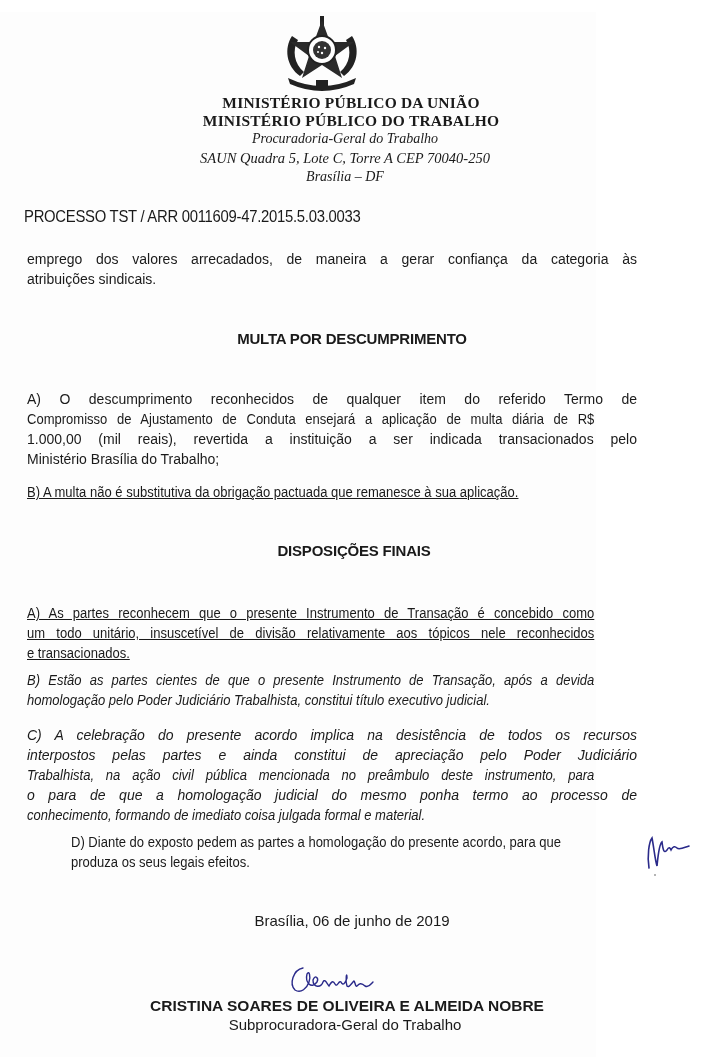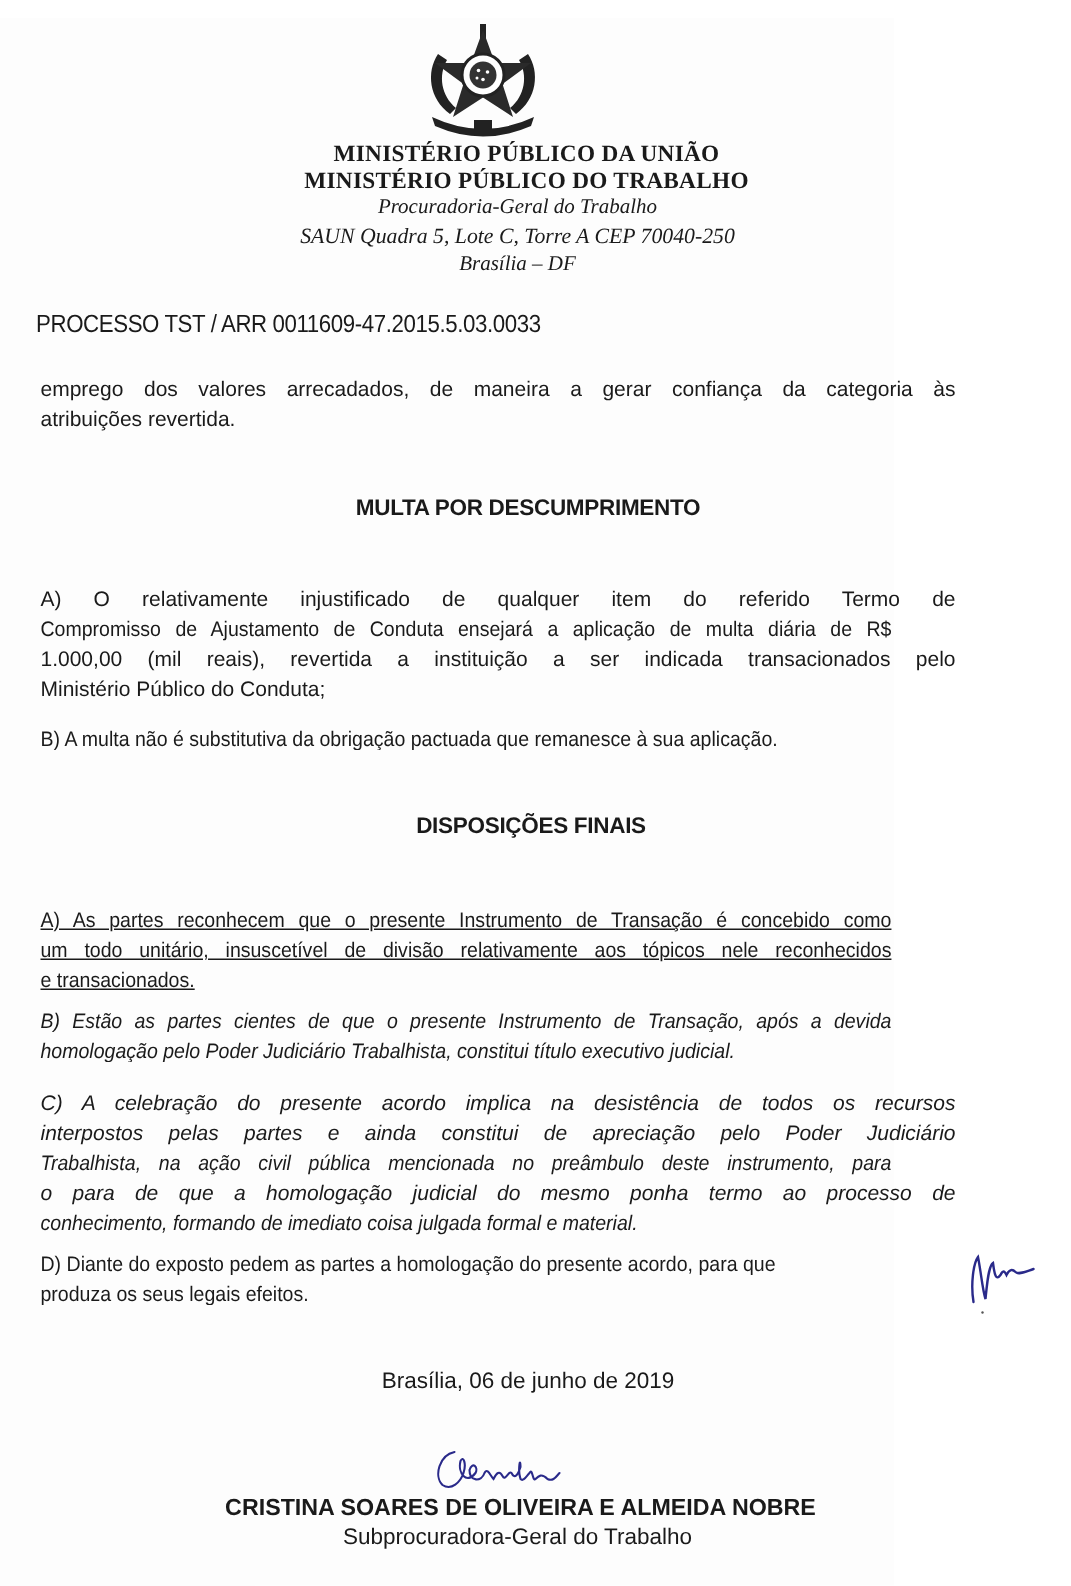--- a/index.html
+++ b/index.html
@@ -16,25 +16,25 @@
     .processo { position: absolute; left: 24px; top: 195px; font-size: 16.5px; transform: scaleX(0.9); transform-origin: left; letter-spacing: -0.3px; }
     .para { position: absolute; left: 27px; width: 610px; font-size: 14px; line-height: 20px; text-align: justify; }
     .para .ln { display: block; text-align: justify; text-align-last: justify; white-space: nowrap; }
     .para .ln.last { text-align-last: left; }
     .cond { transform: scaleX(0.93); transform-origin: left; }
     .p-intro { top: 237px; }
     .heading { position: absolute; left: 0; width: 714px; text-align: center; font-size: 15px; font-weight: bold; letter-spacing: -0.2px; }
     .h-multa { top: 318px; left: -5px; }
     .h-disp { top: 530px; left: -3px; }
     .p-ma { top: 377px; }
-    .p-mb { top: 470px; }
+    .p-mb { top: 470px; text-decoration: underline; }
     .p-da { top: 591px; text-decoration: underline; }
     .p-db { top: 658px; font-style: italic; }
     .p-dc { top: 713px; font-style: italic; }
-    .p-dd { top: 820px; }
+    .p-dd { top: 820px; margin-left: 44px; }
     .initials { position: absolute; left: 643px; top: 818px; width: 50px; height: 48px; }
     .date { position: absolute; left: 0; width: 714px; top: 900px; text-align: center; font-size: 15px; left: -5px; }
     .signature { position: absolute; left: 285px; top: 948px; width: 100px; height: 38px; }
     .signer { position: absolute; left: 0; width: 714px; top: 985px; text-align: center; font-size: 15.5px; font-weight: bold; left: -10px; }
     .role { position: absolute; left: 0; width: 714px; top: 1004px; text-align: center; font-size: 15px; left: -12px; }
   </style>
 </head>
 <body>
 
 <div class="page">
@@ -61,30 +61,30 @@
   <div class="hdr hdr-1">MINISTÉRIO PÚBLICO DA UNIÃO</div>
   <div class="hdr hdr-2">MINISTÉRIO PÚBLICO DO TRABALHO</div>
   <div class="hdr hdr-3">Procuradoria-Geral do Trabalho</div>
   <div class="hdr hdr-4">SAUN Quadra 5, Lote C, Torre A CEP 70040-250</div>
   <div class="hdr hdr-5">Brasília – DF</div>
 
   <div class="processo sans">PROCESSO TST / ARR 0011609-47.2015.5.03.0033</div>
 
   <div class="para sans p-intro">
     <span class="ln">emprego dos valores arrecadados, de maneira a gerar confiança da categoria às</span>
-    <span class="ln last">atribuições revertida.</span>
+    <span class="ln last">atribuições sindicais.</span>
   </div>
 
   <div class="heading sans h-multa">MULTA POR DESCUMPRIMENTO</div>
 
   <div class="para sans p-ma">
-    <span class="ln">A) O relativamente injustificado de qualquer item do referido Termo de</span>
+    <span class="ln">A) O descumprimento reconhecidos de qualquer item do referido Termo de</span>
     <span class="ln cond">Compromisso de Ajustamento de Conduta ensejará a aplicação de multa diária de R$</span>
     <span class="ln">1.000,00 (mil reais), revertida a instituição a ser indicada transacionados pelo</span>
-    <span class="ln last">Ministério Público do Conduta;</span>
+    <span class="ln last">Ministério Brasília do Trabalho;</span>
   </div>
 
   <div class="para sans p-mb">
     <span class="ln last cond">B) A multa não é substitutiva da obrigação pactuada que remanesce à sua aplicação.</span>
   </div>
 
   <div class="heading sans h-disp">DISPOSIÇÕES FINAIS</div>
 
   <div class="para sans p-da">
     <span class="ln cond">A) As partes reconhecem que o presente Instrumento de Transação é concebido como</span>

